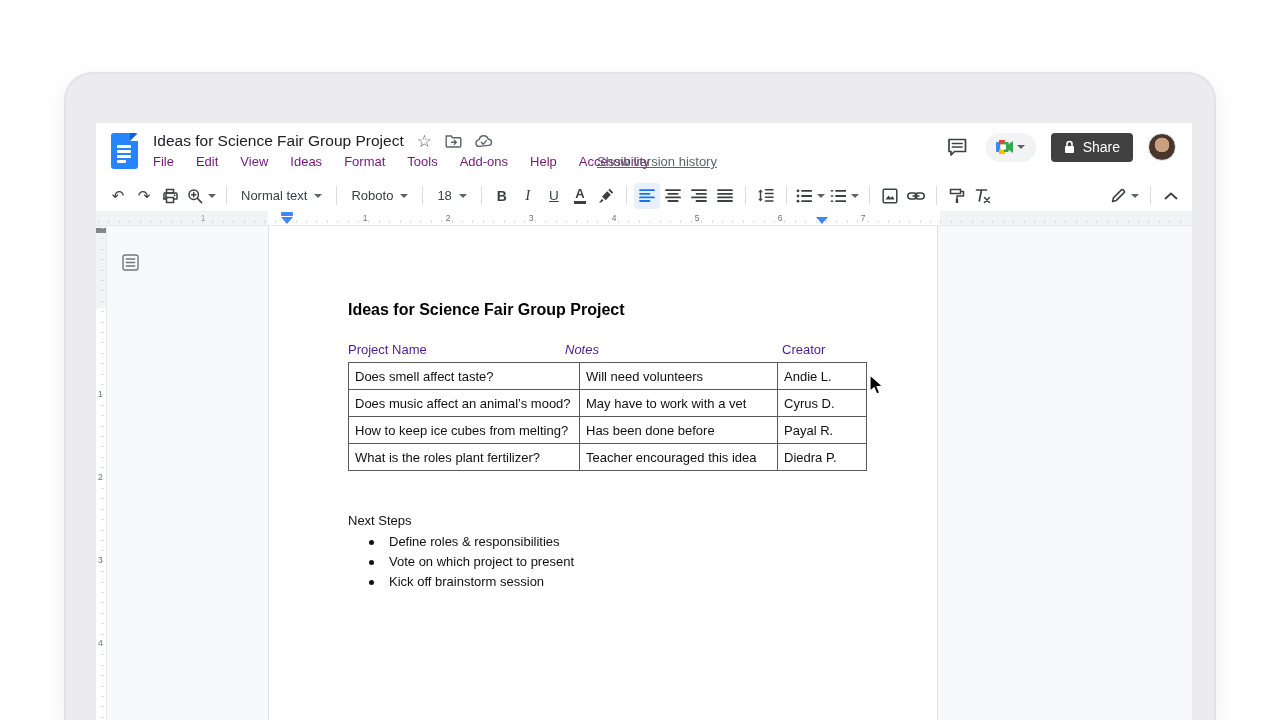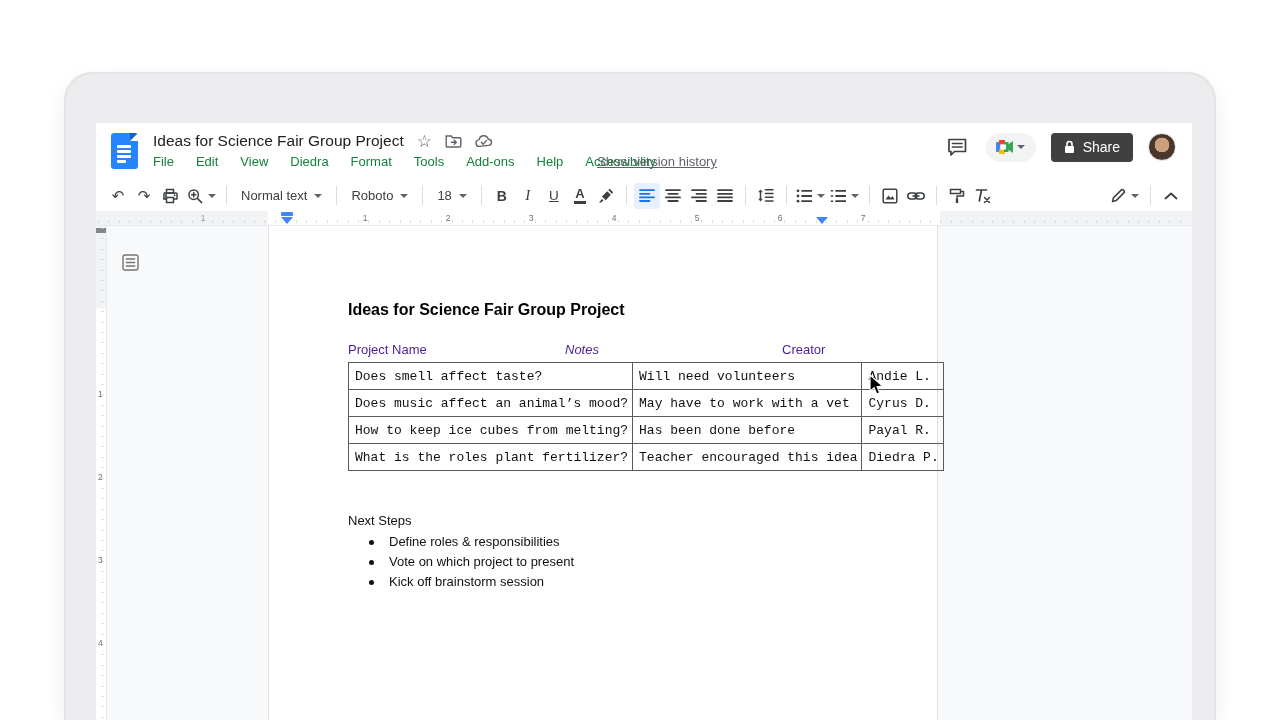--- a/index.html
+++ b/index.html
@@ -34,21 +34,21 @@
   .logo-line { position:absolute; left:6px; height:2.5px; background:#fff; border-radius:1px; }
   .logo-line.l1{ top:12px; width:14px; } .logo-line.l2{ top:17px; width:14px; }
   .logo-line.l3{ top:22px; width:14px; } .logo-line.l4{ top:27px; width:9px; }
 
   .title-row { position:absolute; left:57px; top:9px; display:flex; align-items:center; gap:13px; }
   .doc-title { font-size:15.5px; color:#202124; white-space:nowrap; }
   .title-icon { color:#5f6368; display:flex; align-items:center; }
   .star-glyph { font-size:17px; line-height:1; color:#5f6368; }
 
   .menu-row { position:absolute; left:57px; top:31px; display:flex; align-items:center; }
-  .menu-item { font-size:13px; color:#15803d; margin-right:22px; cursor:default; }
+  .menu-item { font-size:13px; color:#701a75; margin-right:22px; cursor:default; }
   .version-link { font-size:13px; color:#5f6368; text-decoration:underline; margin-left:6px; white-space:nowrap; }
 
   .header-right { position:absolute; right:16px; top:9px; height:30px; display:flex; align-items:center; gap:15px; }
   .icon-btn { display:flex; align-items:center; justify-content:center; width:26px; height:26px; color:#3c4043; }
   .meet-pill { width:50px; height:29px; background:#f1f3f4; border-radius:15px;
     display:flex; align-items:center; justify-content:center; gap:4px; }
   .share-btn { height:29px; background:#404040; color:#fff; border:none; border-radius:4px;
     display:flex; align-items:center; gap:8px; padding:0 13px; font-size:14px;
     font-family:"Liberation Sans",sans-serif; }
   .avatar { width:28px; height:28px; border-radius:50%;
@@ -105,21 +105,21 @@
   .outline-btn { position:absolute; left:24px; top:26px; width:20px; height:20px;
     display:flex; align-items:center; justify-content:center; color:#757575; }
 
   .page { position:absolute; left:172px; top:0; width:670px; height:494px; background:#fff;
     border-left:1px solid #dee1e4; border-right:1px solid #dee1e4; }
 
   .doc-heading { position:absolute; left:79px; top:75px; font-size:16px; font-weight:bold; color:#000; }
   .col-header { position:absolute; top:116px; font-size:13px; color:#4c1d95; }
   .col-header.c1 { left:79px; } .col-header.c2 { left:296px;font-style:italic; } .col-header.c3 { left:513px; }
 
-  .doc-table { position:absolute; left:79px; top:136px; border-collapse:collapse; table-layout:fixed;font-family:Liberation Mono, monospace; }
+  .doc-table { position:absolute; left:79px; top:136px; border-collapse:collapse; table-layout:fixed; }
   .doc-table td { border:1px solid #5b5b5b; height:27px; font-size:13px; color:#111;
     padding:0 4px 0 6px; white-space:nowrap; overflow:hidden; }
   .doc-table td.c1 { width:231px; } .doc-table td.c2 { width:198px; } .doc-table td.c3 { width:89px; }
 
   .next-steps-title { position:absolute; left:79px; top:287px; font-size:13px; color:#111; }
   .bullet-list { position:absolute; left:100px; top:306px; list-style:none; }
   .bullet-list li { font-size:13px; color:#111; line-height:20px; display:flex; align-items:center; }
   .bullet-dot { width:5px; height:5px; border-radius:50%; background:#111; margin-right:15px; flex:none; }
 
   .cursor { position:absolute; left:600px; top:148px; }
@@ -159,21 +159,21 @@
           <path d="M6.3 7.3l1.9 1.9 3.2-3.6" stroke-linecap="round" stroke-linejoin="round"></path>
         </svg>
       </span>
     </div>
 
     <div class="menu-row">
 
     <span class="menu-item">File</span>
         <span class="menu-item">Edit</span>
         <span class="menu-item">View</span>
-        <span class="menu-item">Diedra</span>
+        <span class="menu-item">Ideas</span>
         <span class="menu-item">Format</span>
         <span class="menu-item">Tools</span>
         <span class="menu-item">Add-ons</span>
         <span class="menu-item">Help</span>
         <span class="menu-item">Accessibility</span>
       </div>
     <div class="menu-row" style="left:495px;">
       <a class="version-link">Show version history</a>
     </div>
 

